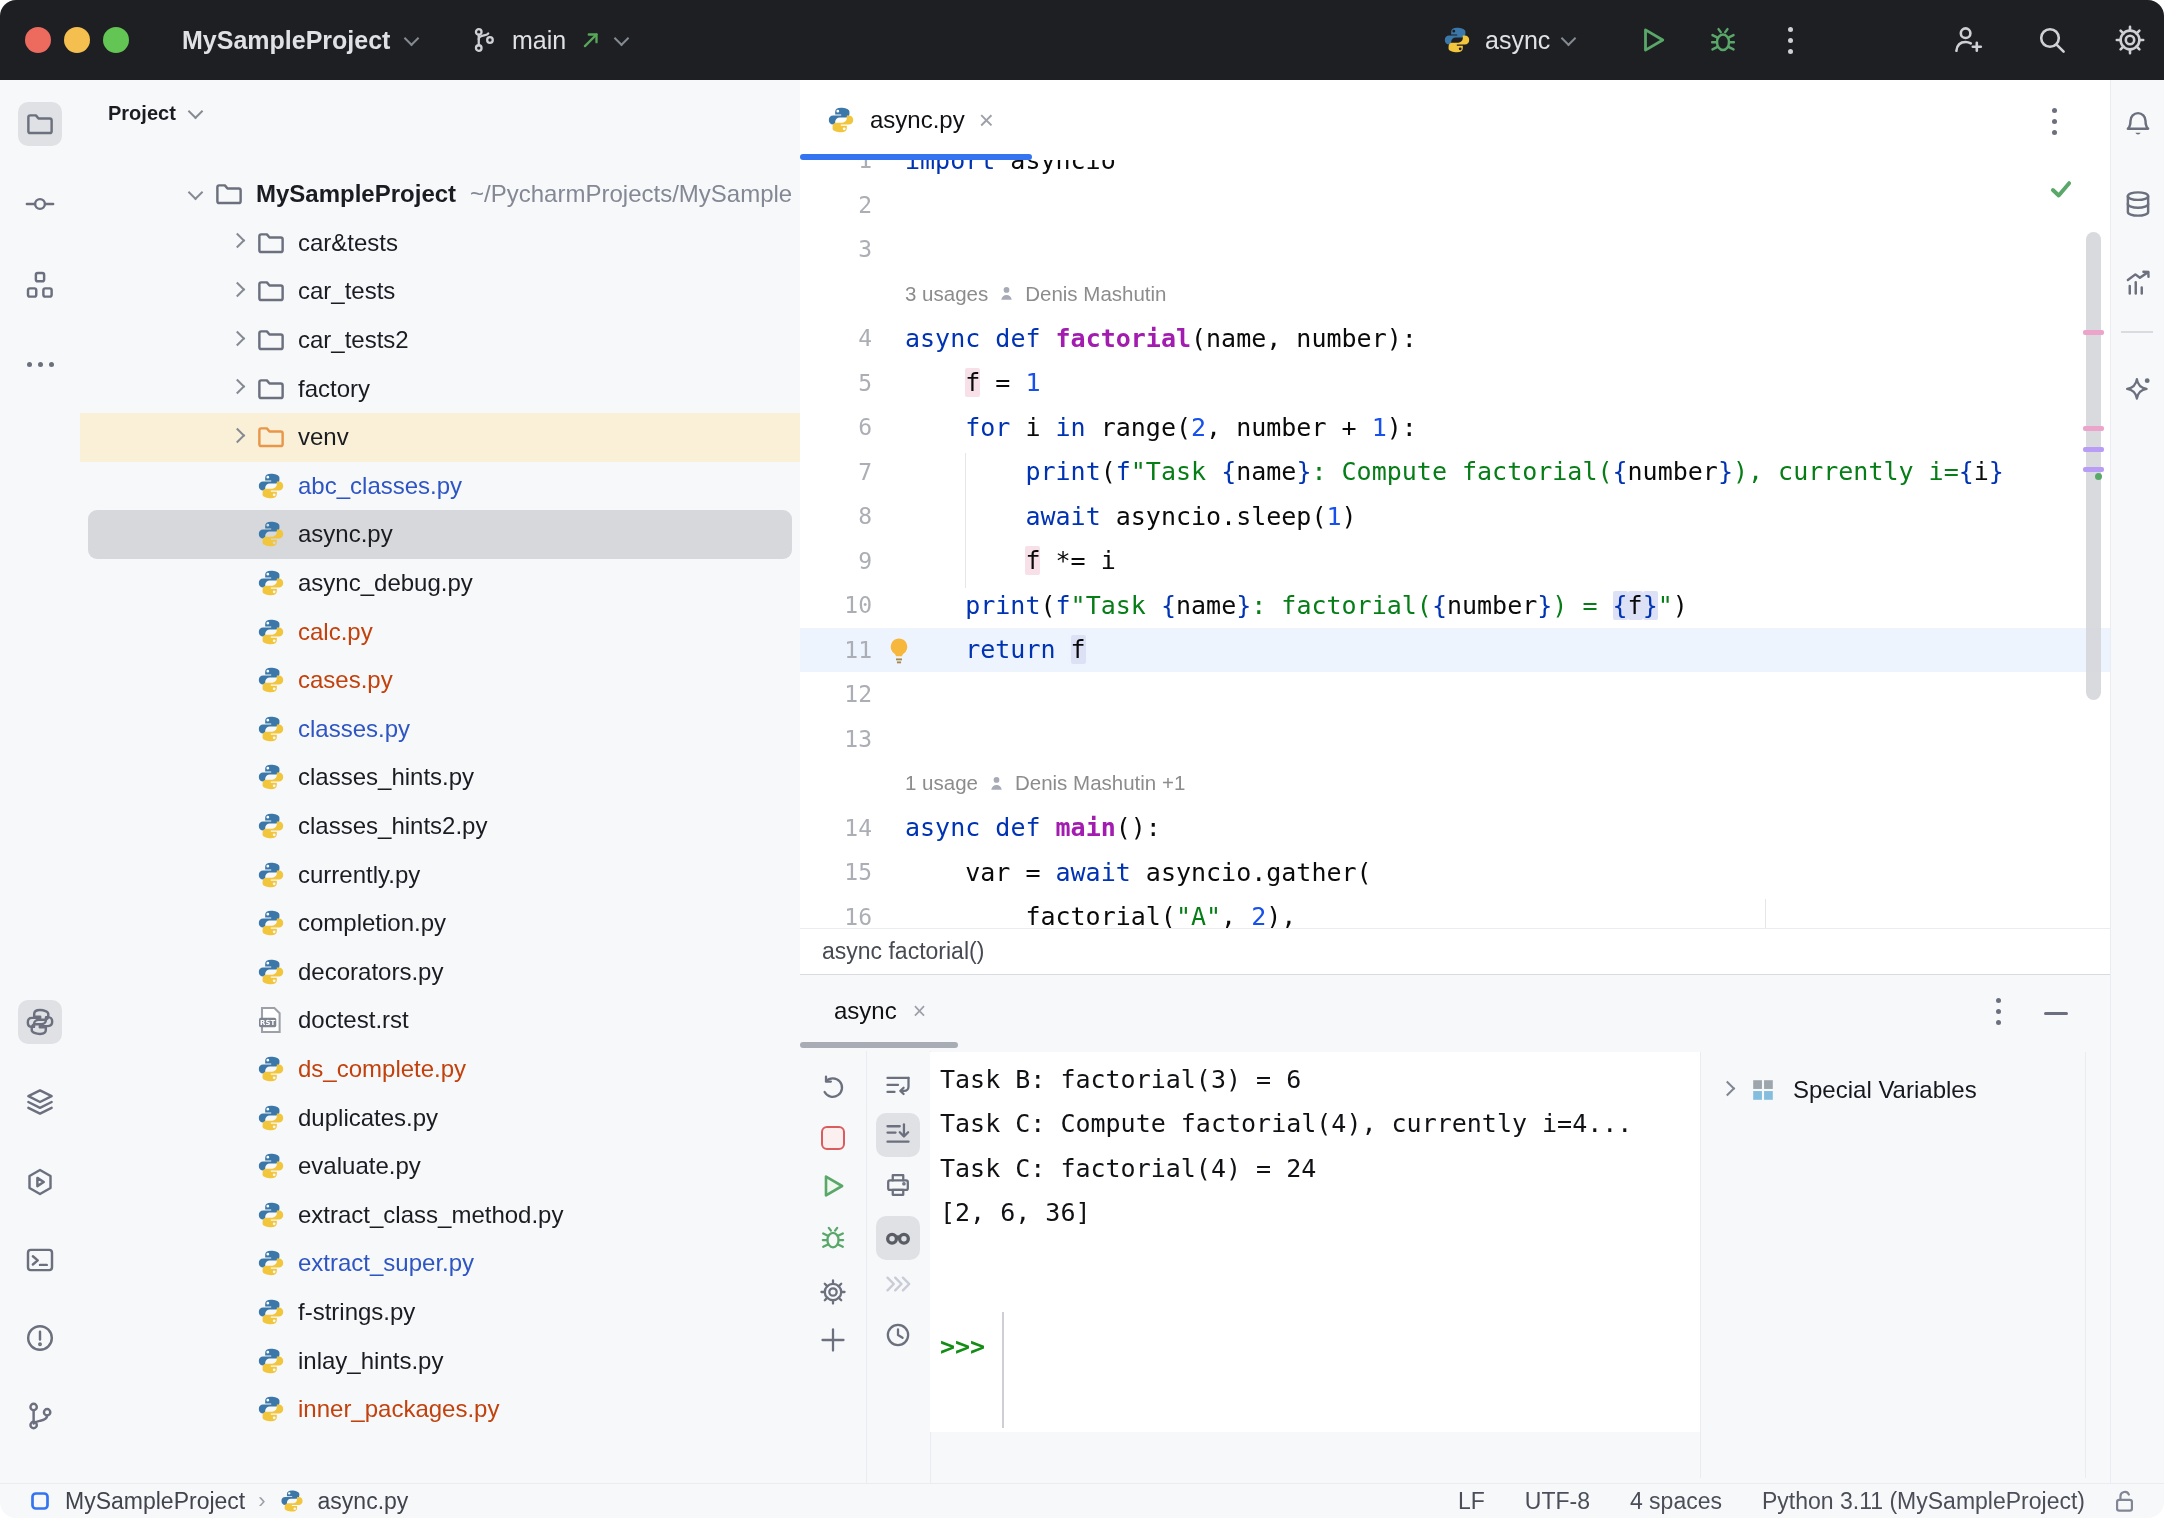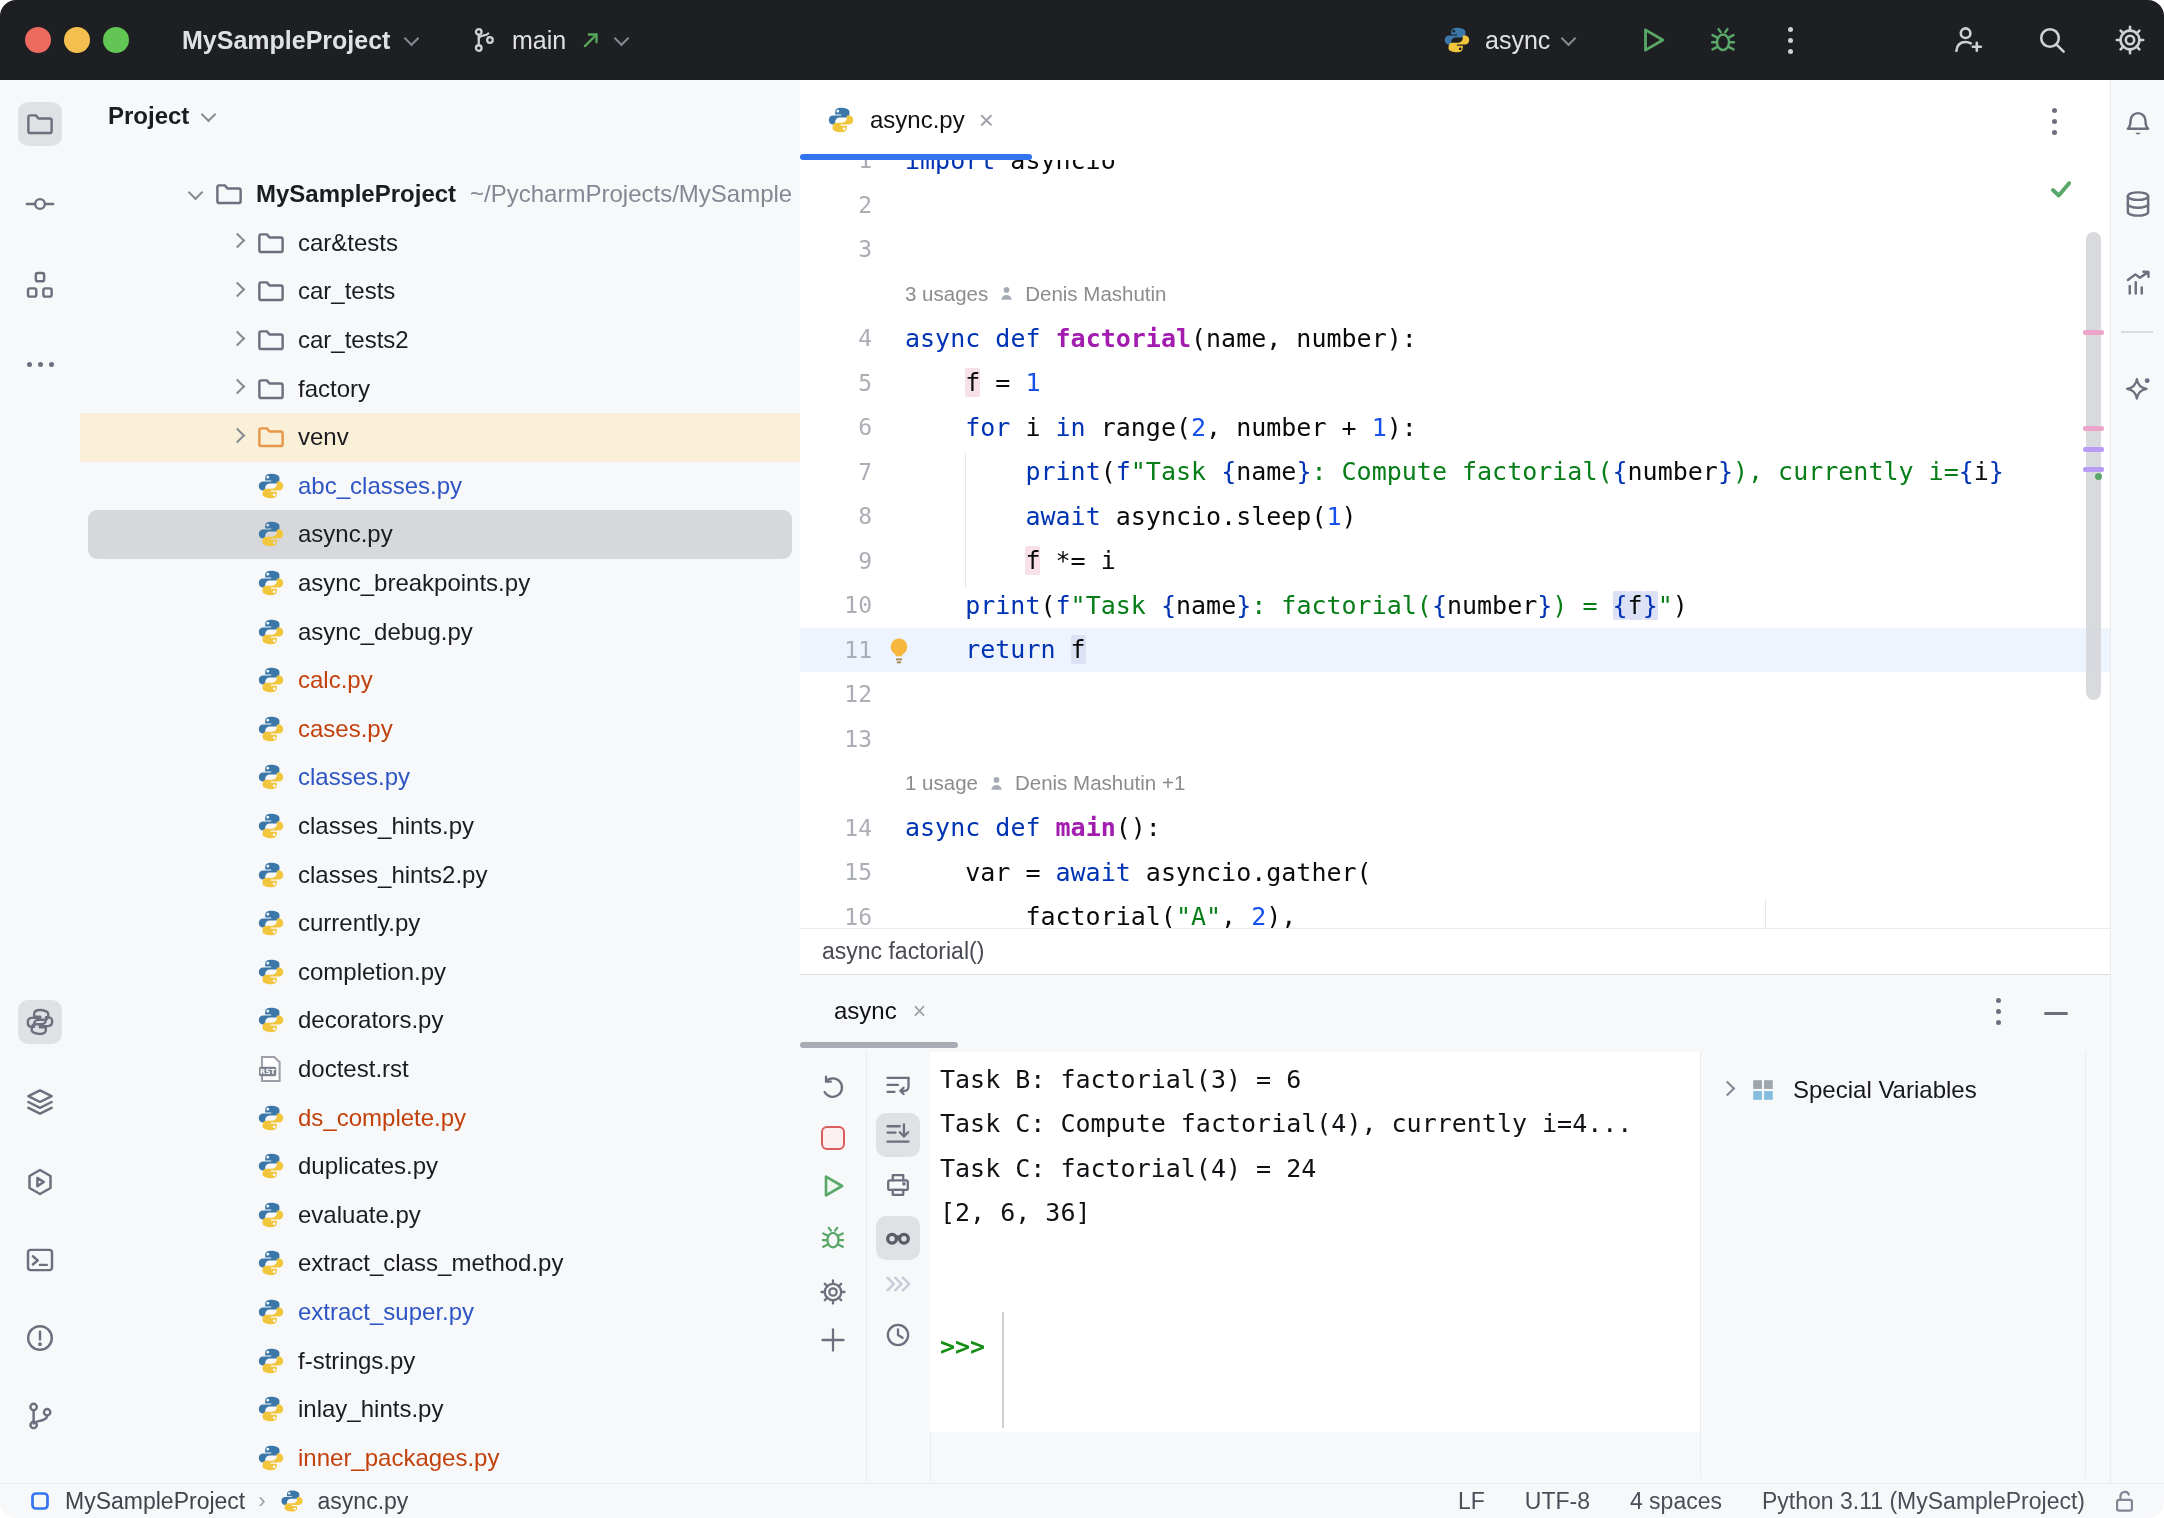--- a/index.html
+++ b/index.html
@@ -22,21 +22,21 @@
 
   
   .lstripe{position:absolute;left:0;top:80px;bottom:35px;width:80px;background:#F7F8FA;border-right:1px solid #EBECF0;}
   .sicon{position:absolute;left:50%;transform:translate(-50%,-50%);width:44px;height:44px;display:flex;align-items:center;justify-content:center;border-radius:10px;}
   .sicon.active{background:#DFE1E5;}
   .hdots{display:flex;gap:6px;}
   .hdots i{width:5px;height:5px;border-radius:50%;background:#6C707E;display:block;}
 
   
   .proj{position:absolute;left:80px;top:80px;bottom:35px;width:720px;background:#F7F8FA;border-right:1px solid #EBECF0;overflow:hidden;}
-  .projhdr{position:absolute;left:28px;top:22px;display:flex;align-items:center;gap:14px;font-size:24px;font-weight:700;color:#1A1C21;}
+  .projhdr{position:absolute;left:28px;top:22px;display:flex;align-items:center;gap:14px;font-size:20px;font-weight:700;color:#1A1C21;}
   .tree{position:absolute;left:0;top:90px;right:0;bottom:0;overflow:hidden;}
   .trow{height:48.6px;display:flex;align-items:center;font-size:24px;color:#1A1C21;white-space:nowrap;}
   .trow .chevbox{width:38px;display:flex;justify-content:center;flex:0 0 38px;}
   .trow .ticon{width:30px;height:30px;margin-right:12px;flex:0 0 30px;}
   .trow.lv0{padding-left:96px;}
   .trow.lv1{padding-left:138px;}
   .trow.lv2{padding-left:176px;}
   .trow.selected{background:#D6D8DC;border-radius:9px;margin:0 8px;padding-left:168px;}
   .trow.venvbg{background:#FAF0D7;}
   .trow .rootname{font-weight:700;}
@@ -372,29 +372,20 @@
           </span>
           <span class="flabel">async.py</span>
         </div>
         <div class="trow lv2">
           <span class="ic ticon">
             <svg width="30" height="30" viewBox="0 0 32 32">
               <path fill="#3B77A8" d="M16 3c-4 0-6.2 1.6-6.2 4.2V10h6.4v1.2H7.6C4.9 11.2 3 13 3 16s1.9 4.8 4.6 4.8h2.2v-2.9c0-2.6 2.2-4.7 4.9-4.7h6.4c2.2 0 3.9-1.8 3.9-4V7.2C25 4.6 20 3 16 3zm-3.4 2.1a1.5 1.5 0 1 1 0 3 1.5 1.5 0 0 1 0-3z"></path>
               <path fill="#F2C63C" d="M16 29c4 0 6.2-1.6 6.2-4.2V22h-6.4v-1.2h8.6c2.7 0 4.6-1.8 4.6-4.8s-1.9-4.8-4.6-4.8h-2.2v2.9c0 2.6-2.2 4.7-4.9 4.7h-6.4c-2.2 0-3.9 1.8-3.9 4v2.4C7 27.4 12 29 16 29zm3.4-2.1a1.5 1.5 0 1 1 0-3 1.5 1.5 0 0 1 0 3z"></path>
             </svg>
           </span>
-          <span class="flabel">async_breakpoints.py</span>
-        </div>
-        <div class="trow lv2">
-          <span class="ic ticon">
-            <svg width="30" height="30" viewBox="0 0 32 32">
-              <path fill="#3B77A8" d="M16 3c-4 0-6.2 1.6-6.2 4.2V10h6.4v1.2H7.6C4.9 11.2 3 13 3 16s1.9 4.8 4.6 4.8h2.2v-2.9c0-2.6 2.2-4.7 4.9-4.7h6.4c2.2 0 3.9-1.8 3.9-4V7.2C25 4.6 20 3 16 3zm-3.4 2.1a1.5 1.5 0 1 1 0 3 1.5 1.5 0 0 1 0-3z"></path>
-              <path fill="#F2C63C" d="M16 29c4 0 6.2-1.6 6.2-4.2V22h-6.4v-1.2h8.6c2.7 0 4.6-1.8 4.6-4.8s-1.9-4.8-4.6-4.8h-2.2v2.9c0 2.6-2.2 4.7-4.9 4.7h-6.4c-2.2 0-3.9 1.8-3.9 4v2.4C7 27.4 12 29 16 29zm3.4-2.1a1.5 1.5 0 1 1 0-3 1.5 1.5 0 0 1 0 3z"></path>
-            </svg>
-          </span>
           <span class="flabel">async_debug.py</span>
         </div>
         <div class="trow lv2 fgreen">
           <span class="ic ticon">
             <svg width="30" height="30" viewBox="0 0 32 32">
               <path fill="#3B77A8" d="M16 3c-4 0-6.2 1.6-6.2 4.2V10h6.4v1.2H7.6C4.9 11.2 3 13 3 16s1.9 4.8 4.6 4.8h2.2v-2.9c0-2.6 2.2-4.7 4.9-4.7h6.4c2.2 0 3.9-1.8 3.9-4V7.2C25 4.6 20 3 16 3zm-3.4 2.1a1.5 1.5 0 1 1 0 3 1.5 1.5 0 0 1 0-3z"></path>
               <path fill="#F2C63C" d="M16 29c4 0 6.2-1.6 6.2-4.2V22h-6.4v-1.2h8.6c2.7 0 4.6-1.8 4.6-4.8s-1.9-4.8-4.6-4.8h-2.2v2.9c0 2.6-2.2 4.7-4.9 4.7h-6.4c-2.2 0-3.9 1.8-3.9 4v2.4C7 27.4 12 29 16 29zm3.4-2.1a1.5 1.5 0 1 1 0-3 1.5 1.5 0 0 1 0 3z"></path>
             </svg>
           </span>
           <span class="flabel">calc.py</span>

